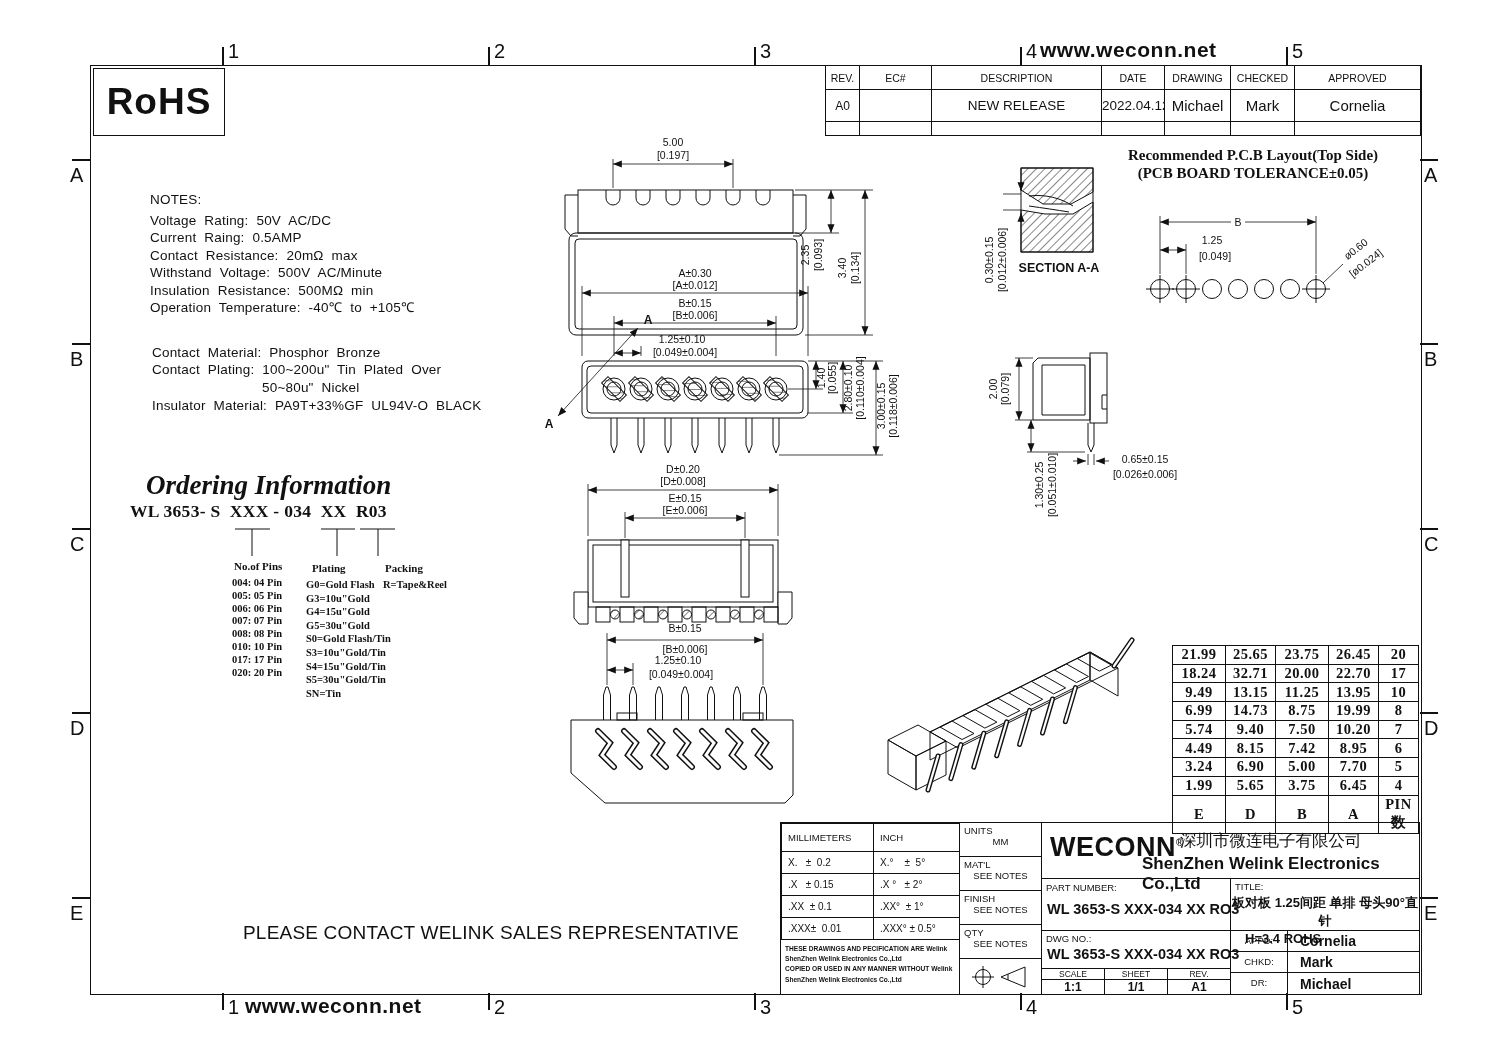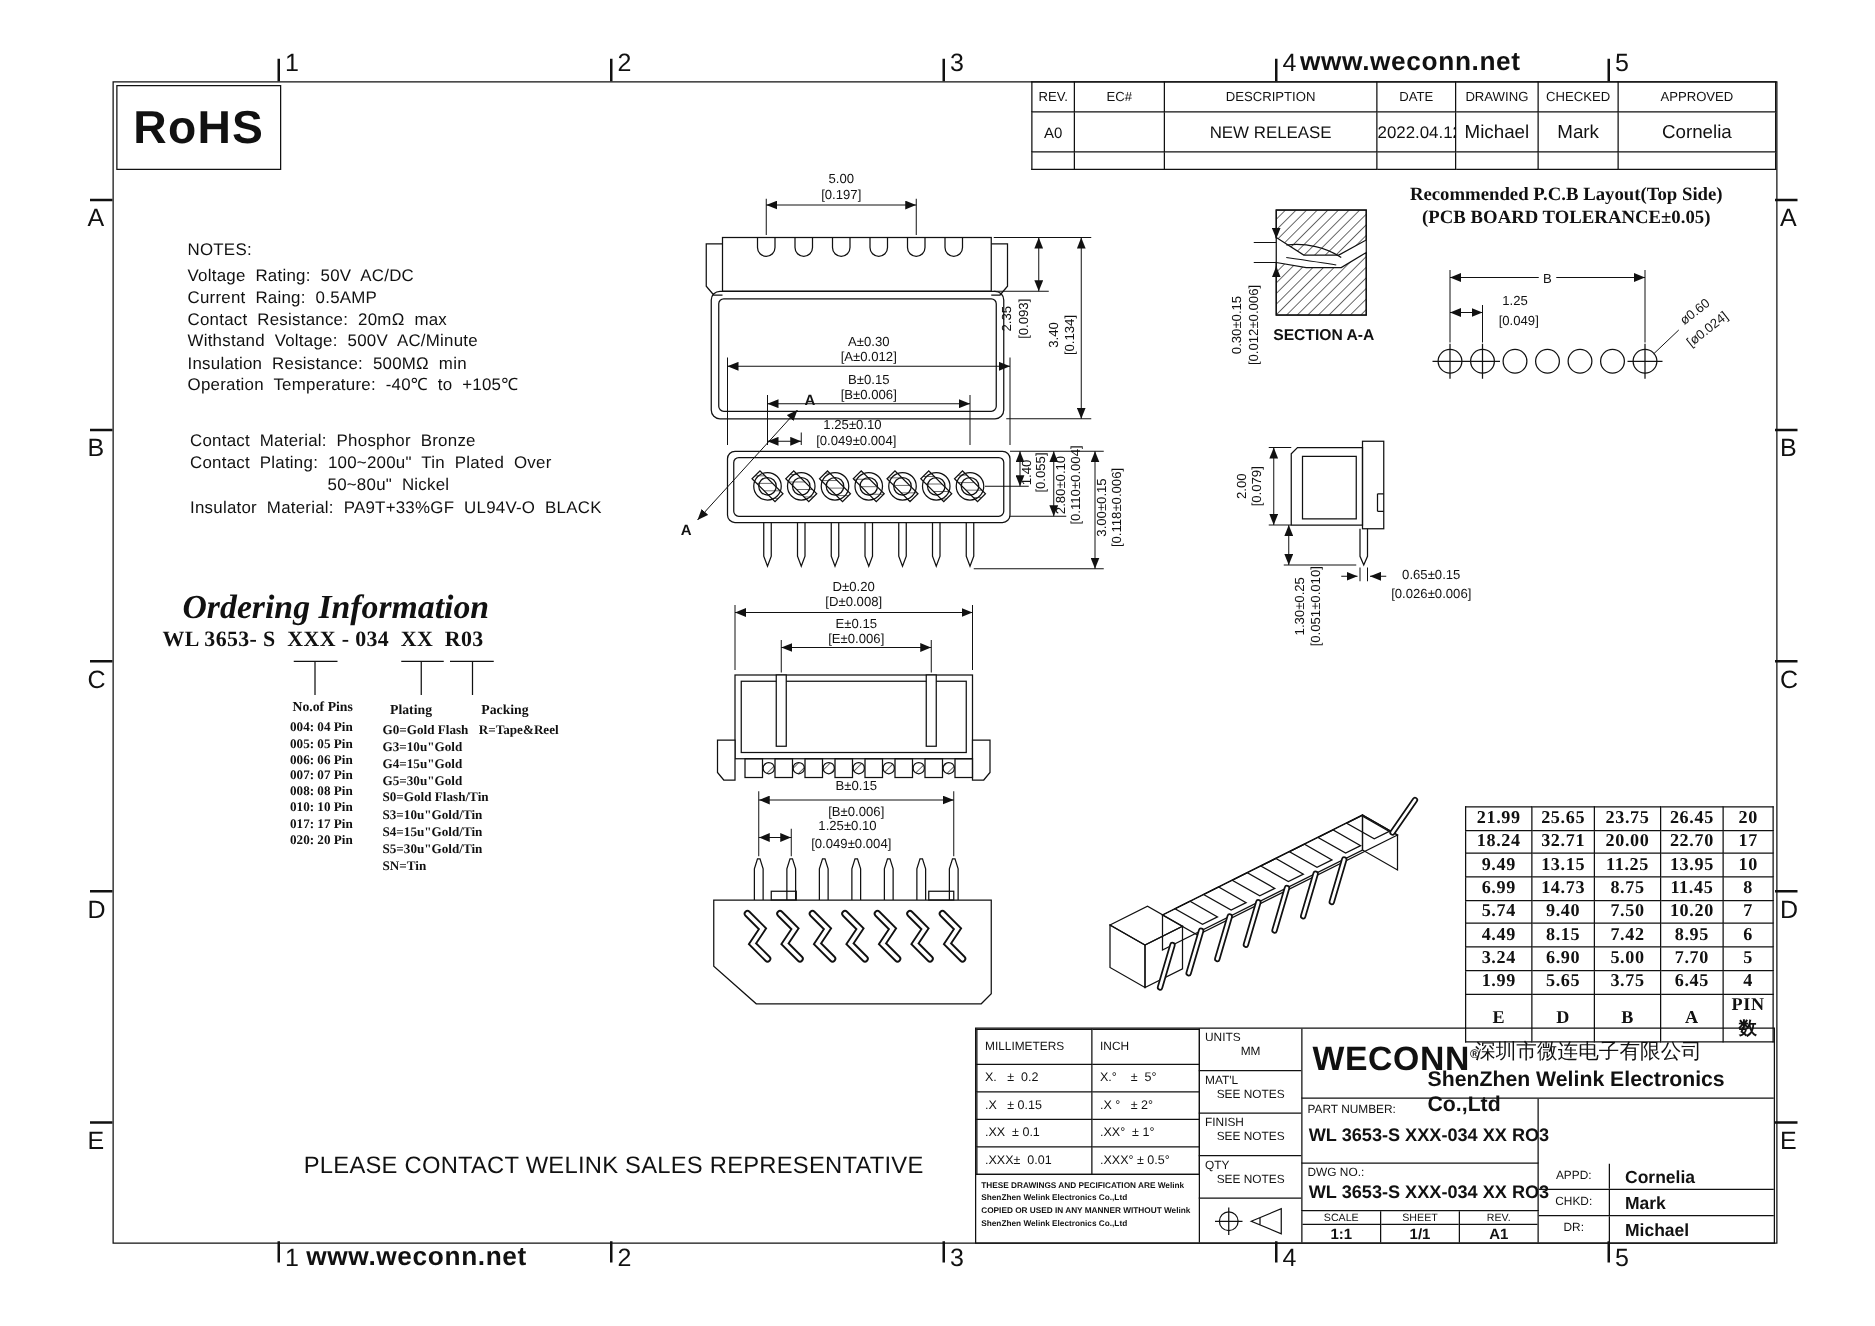--- a/index.html
+++ b/index.html
@@ -501,21 +501,21 @@
         <td>9.49</td>
         <td>13.15</td>
         <td>11.25</td>
         <td>13.95</td>
         <td>10</td>
       </tr>
   <tr>
         <td>6.99</td>
         <td>14.73</td>
         <td>8.75</td>
-        <td>11.45</td>
+        <td>19.99</td>
         <td>8</td>
       </tr>
   <tr>
         <td>5.74</td>
         <td>9.40</td>
         <td>7.50</td>
         <td>10.20</td>
         <td>7</td>
       </tr>
   <tr>
@@ -633,20 +633,25 @@
     </div>
     <div style="width:63px;border-right:1px solid #111">
       <div class="srh">SHEET</div>
       <div class="srv">1/1</div>
     </div>
     <div style="width:63px">
       <div class="srh">REV.</div>
       <div class="srv">A1</div>
     </div>
   </div>
+  <div class="cell" style="left:450px;top:56px;width:188px;height:52px;border-bottom:1px solid #111">
+    <div class="lbl" style="padding:2px 0 0 4px">TITLE:</div>
+    <div class="cnt" style="text-align:center;padding-top:2px">板对板 1.25间距 单排 母头90°直针</div>
+    <div class="cnt" style="padding:1px 0 0 14px">H=3.4 ROHS</div>
+  </div>
   <div class="cell" style="left:450px;top:108px;width:188px;height:21px;border-bottom:1px solid #111;display:flex;align-items:center">
     <div class="lbl" style="width:56px;text-align:center;border-right:1px solid #111;align-self:stretch;line-height:20px">APPD:</div>
     <div class="namev" style="padding-left:12px">Cornelia</div>
   </div>
   <div class="cell" style="left:450px;top:129px;width:188px;height:21px;border-bottom:1px solid #111;display:flex;align-items:center">
     <div class="lbl" style="width:56px;text-align:center;border-right:1px solid #111;align-self:stretch;line-height:20px">CHKD:</div>
     <div class="namev" style="padding-left:12px">Mark</div>
   </div>
   <div class="cell" style="left:450px;top:150px;width:188px;height:21px;display:flex;align-items:center">
     <div class="lbl" style="width:56px;text-align:center;border-right:1px solid #111;align-self:stretch;line-height:20px">DR:</div>

